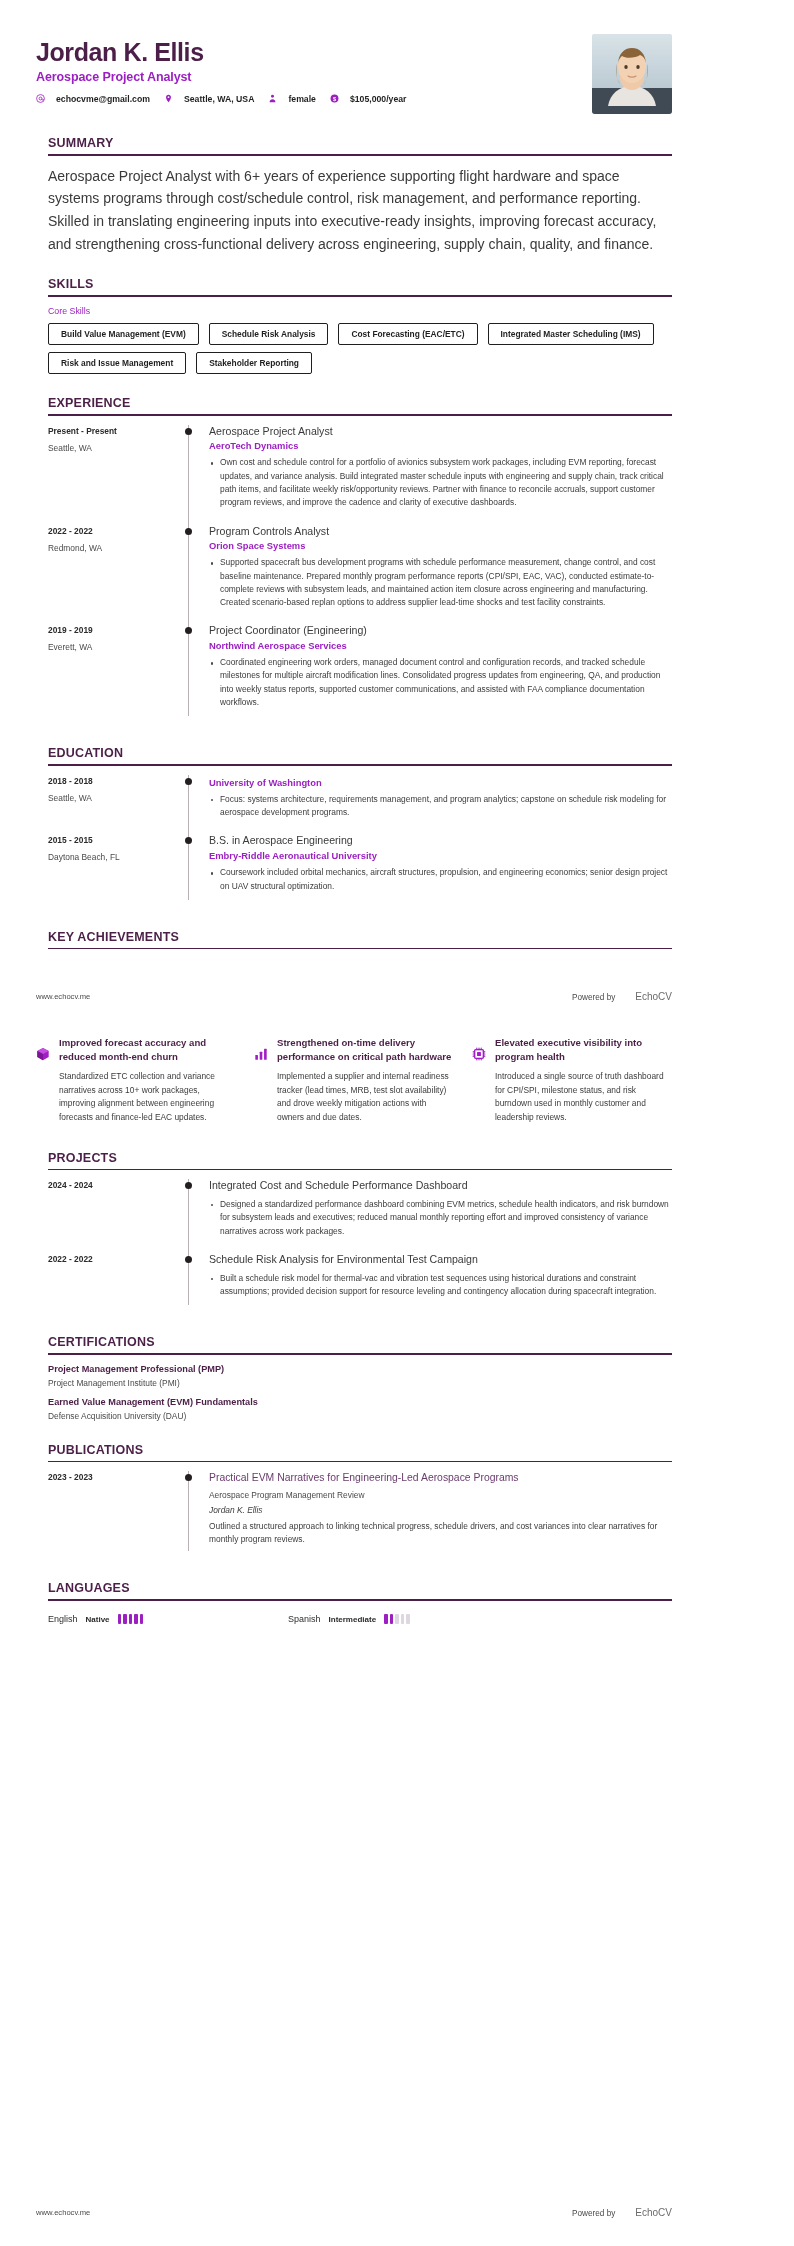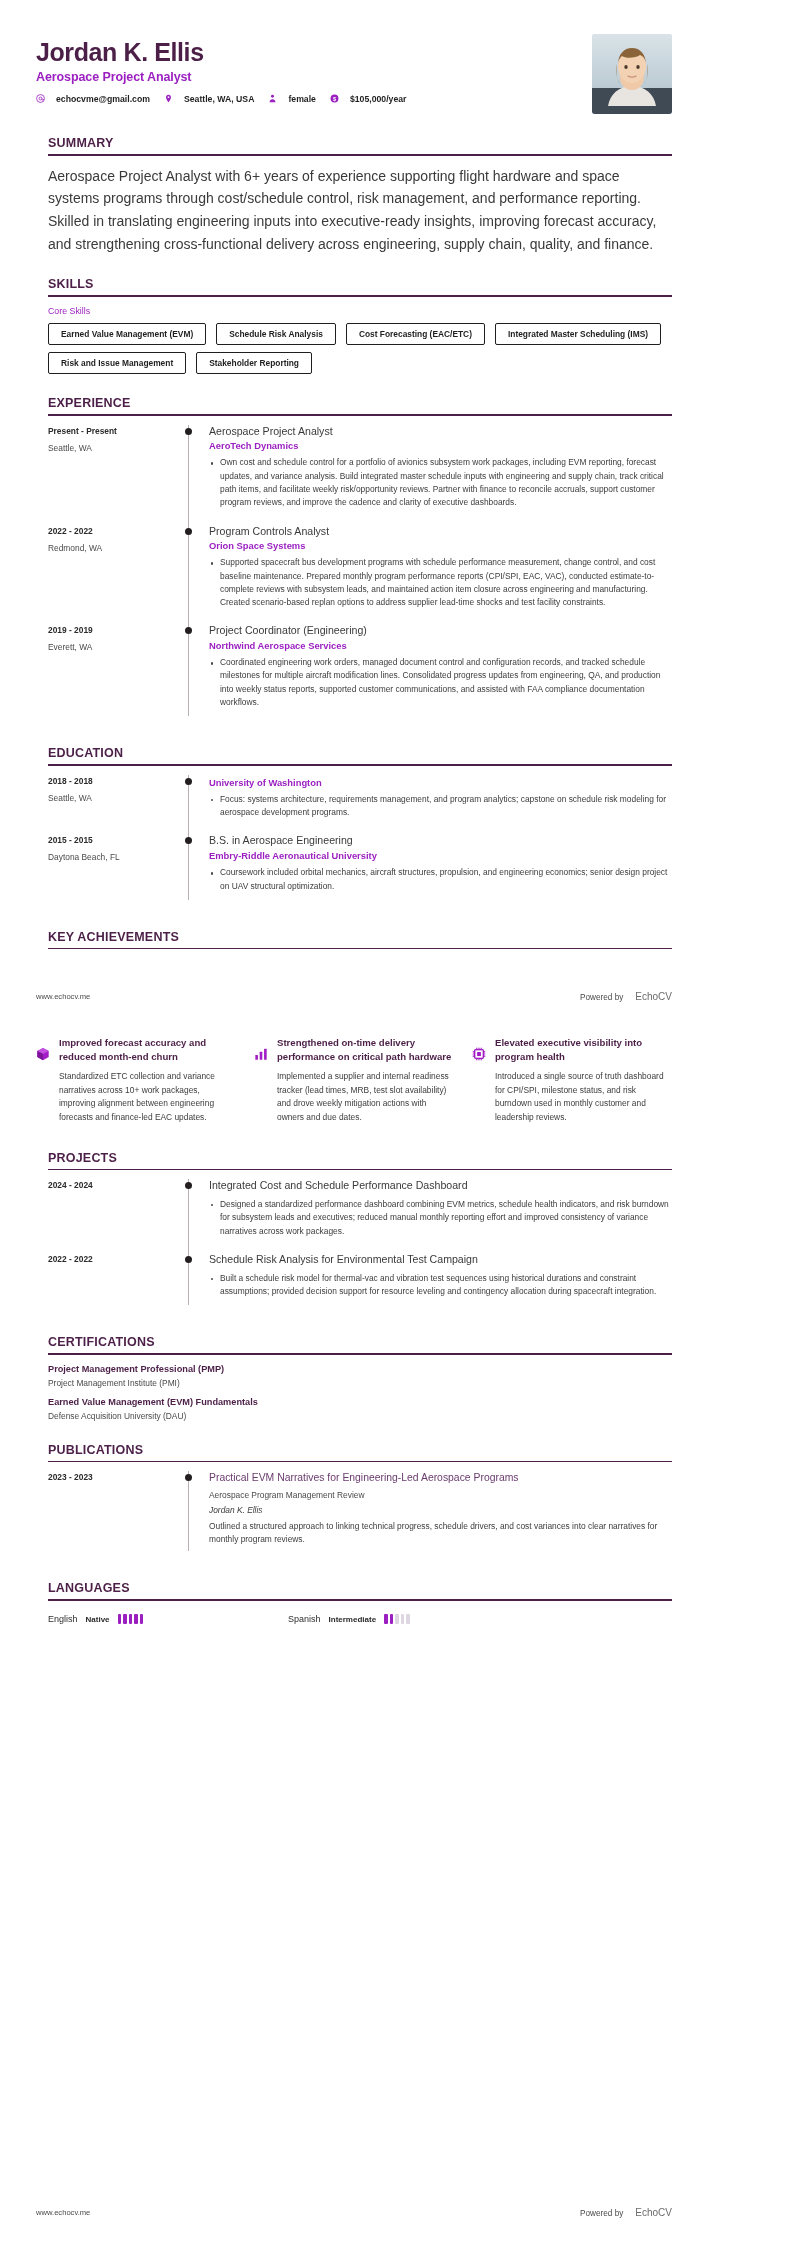--- a/index.html
+++ b/index.html
@@ -194,21 +194,21 @@
 
   
   .page-break {
     margin-top: 42px;
     display: flex;
     align-items: center;
     justify-content: space-between;
     padding: 0 36px;
   }
   .footer-url { font-size: 7.6px; color: #4a4a4a; text-align: center; }
-  .footer-brand { font-size: 8.2px; color: #4a4a4a; display: flex; gap: 12px; align-items: baseline;}
+  .footer-brand { font-size: 8.2px; color: #4a4a4a; display: flex; gap: 20px; align-items: baseline;}
   .footer-brand .brand-name { font-size: 10px; color: #6b6b6b; }
 
   
   .ach-grid {
     display: flex;
     gap: 18px;
     padding: 0 36px;
     margin-top: 34px;
   }
   .ach {
@@ -379,21 +379,21 @@
       <div class="summary-text">Aerospace Project Analyst with 6+ years of experience supporting flight hardware and space systems programs through cost/schedule control, risk management, and performance reporting. Skilled in translating engineering inputs into executive-ready insights, improving forecast accuracy, and strengthening cross-functional delivery across engineering, supply chain, quality, and finance.</div>
     </div>
   </div>
 
   <div class="section pad">
     <div class="section-title">SKILLS</div>
     <div class="section-rule"></div>
     <div class="section-body">
       <div class="skill-group-label">Core Skills</div>
       <div class="chips">
-        <span class="chip">Earned Value Management (EVM)</span>
+        <span class="chip">Build Value Management (EVM)</span>
         <span class="chip">Schedule Risk Analysis</span>
         <span class="chip">Cost Forecasting (EAC/ETC)</span>
         <span class="chip">Integrated Master Scheduling (IMS)</span>
         <span class="chip">Risk and Issue Management</span>
         <span class="chip">Stakeholder Reporting</span>
       </div>
     </div>
   </div>
 
   <div class="section pad">

